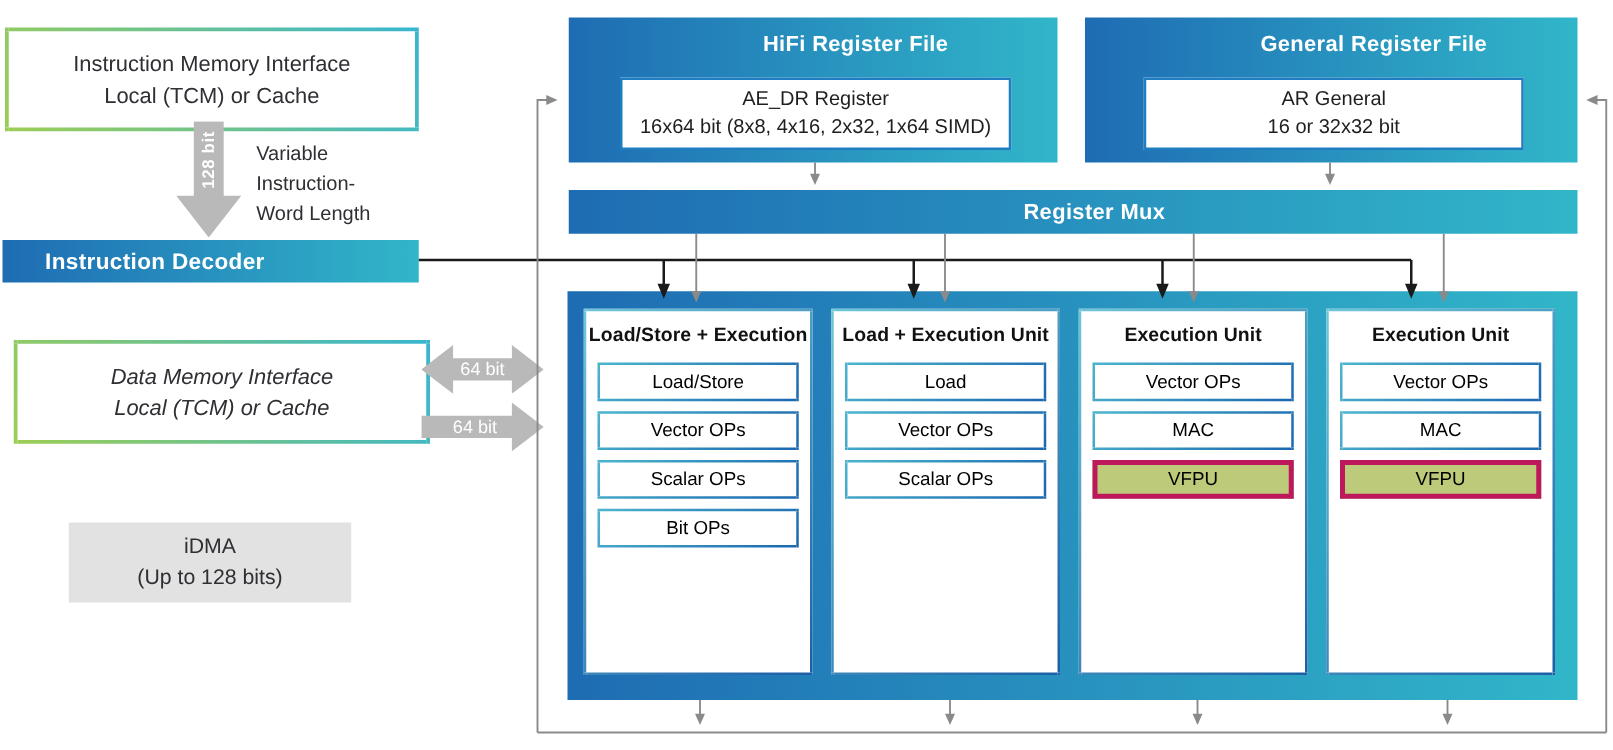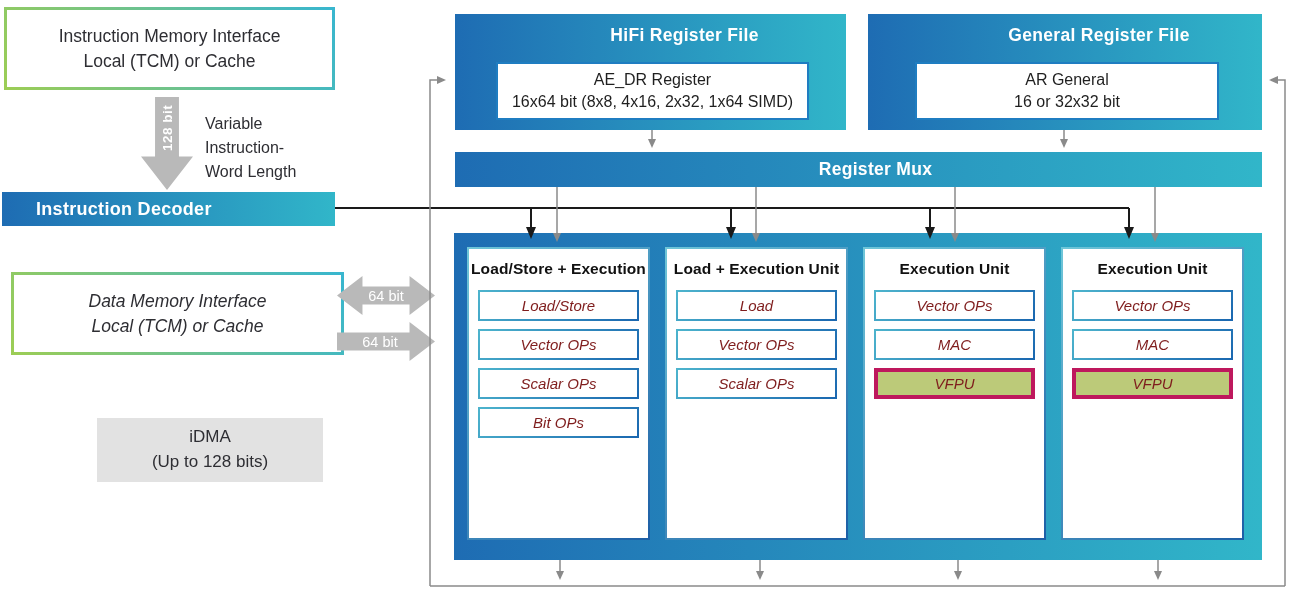--- a/index.html
+++ b/index.html
@@ -43,21 +43,21 @@
   }
   .panel-title{
     margin-top:11px;text-align:center;font-size:15.5px;font-weight:bold;color:#111;
     letter-spacing:.1px;
   }
   .blocks{position:absolute;left:9px;right:9px;top:41px;}
   .block{
     box-sizing:border-box;height:31px;margin-bottom:8px;background:#fff;
     border:2px solid;border-image:linear-gradient(135deg,#4db4cd,#1a67b0) 1;
     display:flex;align-items:center;justify-content:center;
-    font-size:15px;color:#7f1d1d;font-style:italic;
+    font-size:15px;color:#000000;
   }
   .block.vfpu{
     background:var(--vfpu_green);border:4px solid #be185d;border-image:none;
   }
   
   .bus{background:var(--gray_arrow);display:flex;align-items:center;justify-content:center;
        color:#fff;font-size:14.5px;font-weight:500;}
   .bus-128{
     clip-path:polygon(27% 0,73% 0,73% 64%,100% 64%,50% 100%,0 64%,27% 64%);
   }
@@ -75,21 +75,21 @@
     text-align:center;
   }
   .note{font-size:16px;line-height:1.5;color:var(--text_dark);}
   svg.wires{position:absolute;left:0;top:0;z-index:9;pointer-events:none;}
 </style>
 </head>
 <body>
 
 <div id="canvas">
 
-  <div class="abs mem-box" style="left:4px;top:7px;width:331px;height:83px;">
+  <div class="abs mem-box" style="left:4px;top:22px;width:331px;height:83px;">
     <span>Instruction Memory Interface</span>
     <span>Local (TCM) or Cache</span>
   </div>
 
   <div class="abs bus bus-128" style="left:141px;top:97px;width:52px;height:93px;">
     <span class="vlabel">128 bit</span>
   </div>
 
   <div class="abs note" style="left:205px;top:112px;">
     <div>Variable</div>
@@ -106,21 +106,21 @@
     <span>Local (TCM) or Cache</span>
   </div>
 
   <div class="abs bus bus-64-bi" style="left:337px;top:276px;width:98px;height:39px;">
     <span>64 bit</span>
   </div>
   <div class="abs bus bus-64-out" style="left:337px;top:322px;width:98px;height:39px;">
     <span>64 bit</span>
   </div>
 
-  <div class="abs idma" style="left:55px;top:418px;width:226px;height:64px;margin-left:42px;">
+  <div class="abs idma" style="left:55px;top:418px;width:226px;height:64px;">
     <span>iDMA</span>
     <span>(Up to 128 bits)</span>
   </div>
 
   <div class="abs grad rf" style="left:455px;top:14px;width:391px;height:116px;">
     <div class="rf-title bar-title">HiFi Register File</div>
     <div class="inner-white" style="left:41px;top:48px;width:309px;height:54px;">
       <span>AE_DR Register</span>
       <span>16x64 bit (8x8, 4x16, 2x32, 1x64 SIMD)</span>
     </div>

